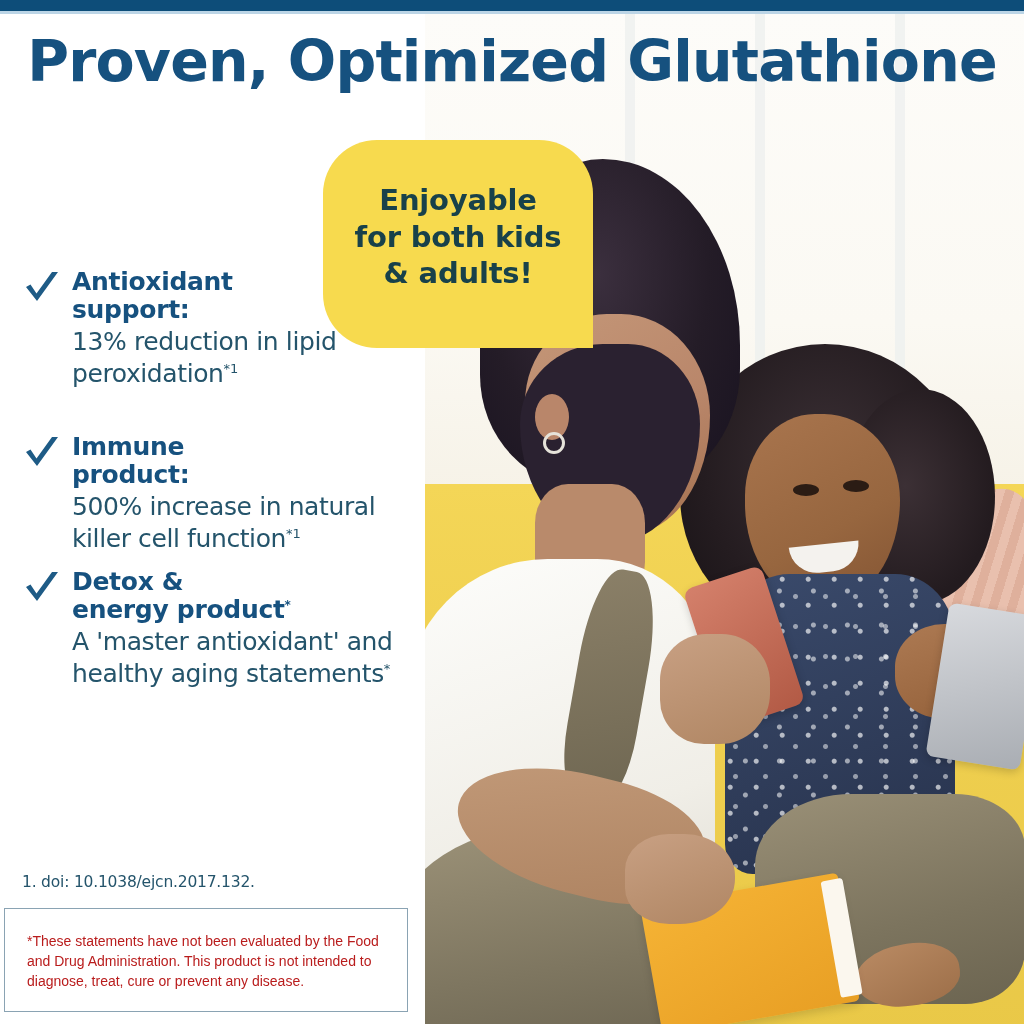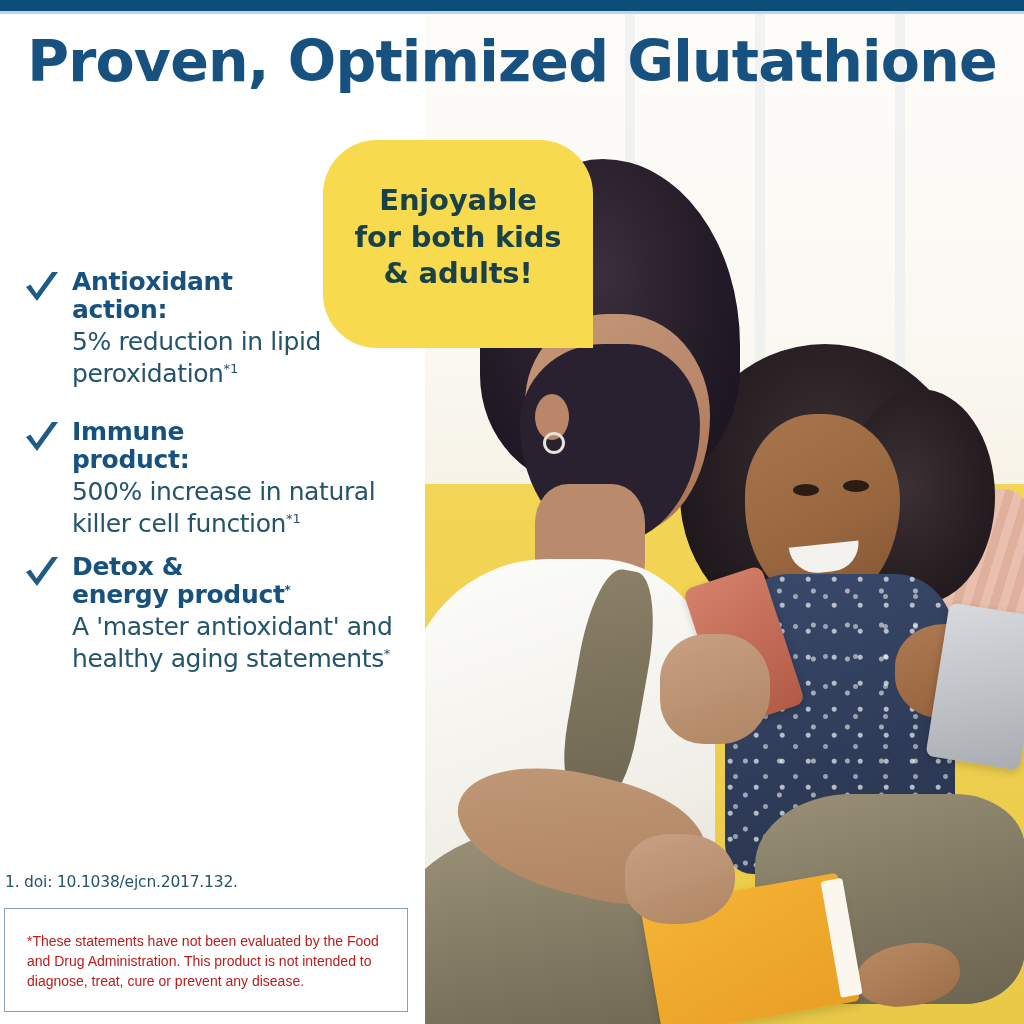--- a/index.html
+++ b/index.html
@@ -289,27 +289,27 @@
     letter-spacing: -0.4px;
     margin-top: 2px;
   }
   .sup {
     font-size: 0.52em;
     vertical-align: super;
     letter-spacing: 0;
   }
   .b-title .sup { font-size: .48em; }
 
-  #bullet-1 { margin-bottom: 29px; }
+  #bullet-1 { margin-bottom: 44px; }
   #bullet-2 { margin-bottom: 14px; }
 
   
   .citation {
     position: absolute;
-    left: 5px; top: 873px;
+    left: 22px; top: 873px;
     color: #24546b;
     font-family: "DejaVu Sans", sans-serif;
     font-size: 15.5px;
     letter-spacing: -0.2px;
   }
 
   
   .disclaimer {
     position: absolute;
     left: 4px; top: 908px;
@@ -392,23 +392,23 @@
   <div class="bullets">
 
     <div class="bullet" id="bullet-1">
       <span class="check">
         <svg viewBox="0 0 40 40" width="40" height="40" aria-hidden="true">
           <path d="M4 17 L15 31 L36 2 L30 2 L14.5 23.5 L8.5 14.5 Z" fill="#1e5b86"></path>
         </svg>
       </span>
       <span class="b-title">
         <span>Antioxidant</span><br>
-        <span>action:</span><span class="sup"></span>
-      </span>
-      <span class="b-body"><span>5% reduction in lipid peroxidation</span><span class="sup">*1</span></span>
+        <span>support:</span><span class="sup"></span>
+      </span>
+      <span class="b-body"><span>13% reduction in lipid peroxidation</span><span class="sup">*1</span></span>
     </div>
 
     <div class="bullet" id="bullet-2">
       <span class="check">
         <svg viewBox="0 0 40 40" width="40" height="40" aria-hidden="true">
           <path d="M4 17 L15 31 L36 2 L30 2 L14.5 23.5 L8.5 14.5 Z" fill="#1e5b86"></path>
         </svg>
       </span>
       <span class="b-title">
         <span>Immune</span><br>

